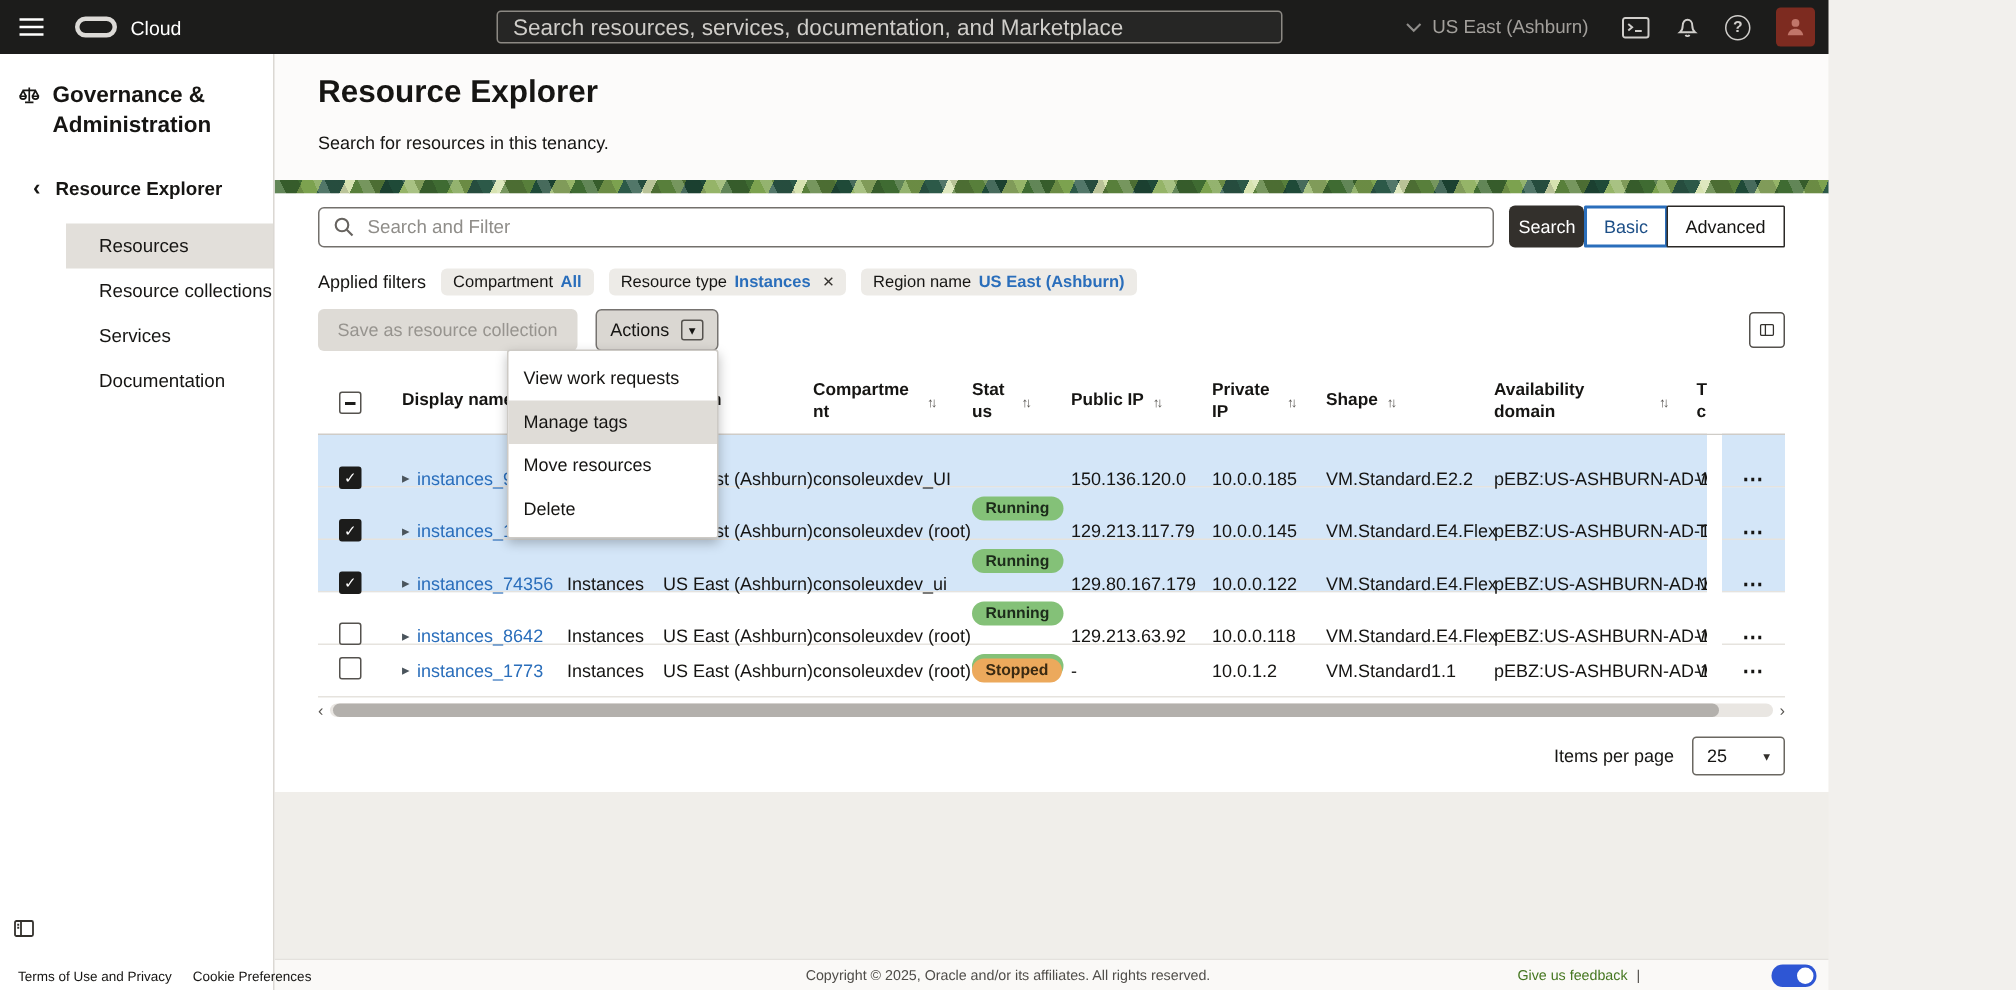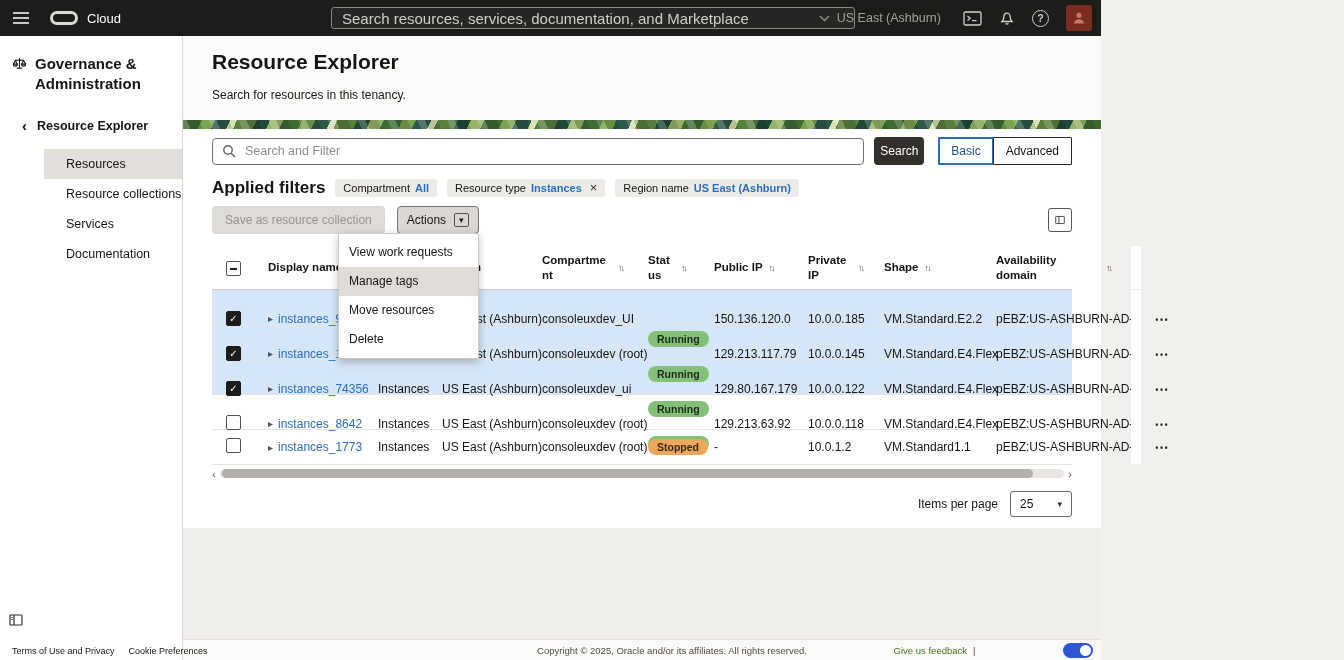--- a/index.html
+++ b/index.html
@@ -1,18 +1,18 @@
 <!DOCTYPE html>
 <html><head>
 <meta charset="utf-8">
 <style>
   * { box-sizing: border-box; }
   html, body { width: 1344px; height: 660px; margin: 0; overflow: hidden;
     font-family: "Liberation Sans", sans-serif; color: #161513; background: #f2f0ed; }
-  .app { position: relative; width: 1101px; height: 660px; }
+  .app { position: relative; width: 1219px; height: 660px; }
 
   
   .topbar { position: absolute; top: 0; left: 0; right: 0; height: 36px;
     background: #1c1c1b; display: flex; align-items: center; z-index: 60; }
   .hamburger { margin-left: 12px; cursor: pointer; display: flex; }
   .brand { display: flex; align-items: center; margin-left: 20px; }
   .oracle-o { width: 28px; height: 14px; border: 3px solid #dcdad7; border-radius: 9px; display: inline-block; }
   .brand-label { color: #fff; font-size: 13px; margin-left: 9px; }
   .topbar-search-wrap { position: absolute; left: 331px; top: 7px; width: 524px; height: 22px; }
   .topbar-search { width: 100%; height: 22px; background: #262625; border: 1px solid #8c8984;
@@ -62,29 +62,29 @@
   .search-row { display: flex; align-items: center; }
   .filter-input-wrap { position: relative; width: 926px; }
   .filter-input { width: 100%; height: 27px; border: 1px solid #73706c; border-radius: 4px;
     padding: 0 10px 0 32px; font-size: 12.5px; color: #161513; outline: none;
     font-family: "Liberation Sans", sans-serif; }
   .filter-input::placeholder { color: #8f8d89; }
   .mag { position: absolute; left: 10px; top: 6px; }
   .btn { font-family: "Liberation Sans", sans-serif; cursor: pointer; }
   .search-btn { margin-left: 10px; width: 50px; height: 28px; background: #33302c; color: #fff;
     border: none; border-radius: 4px; font-size: 12px; }
-  .segmented { display: flex; margin-left: 14px; }
+  .segmented { display: flex; margin-left: 0; }
   .mode-basic { height: 28px; padding: 0 11px; background: #fff; border: 2px solid #2a6ebb;
     color: #1d4f87; font-size: 12px; border-radius: 1px; }
   .mode-advanced { height: 28px; padding: 0 12px; background: #fff; border: 1px solid #2b2926;
     margin-left: -1px; color: #161513; font-size: 12px; border-radius: 1px; }
 
   
   .filters-row { margin-top: 13px; display: flex; align-items: center; gap: 10px; height: 20px; }
-  .filters-label { font-size: 17px; font-weight: 700; }
+  .filters-label { font-size: 12px; font-weight: 400; }
   .chip { background: #edebe7; border-radius: 4px; padding: 3px 8px; font-size: 11px;
     display: inline-flex; align-items: center; gap: 5px; }
   .chip-value { color: #2a6ebb; font-weight: 600; cursor: pointer; }
   .chip-x { color: #33302c; font-size: 13px; line-height: 10px; cursor: pointer; margin-left: 3px; }
 
   
   .toolbar-row { margin-top: 8px; display: flex; align-items: center; gap: 12px; position: relative; }
   .save-btn { height: 28px; padding: 0 13px; background: #dedbd6; color: #97948f; border: none;
     border-radius: 4px; font-size: 12px; cursor: default; }
   .actions-btn { height: 28px; padding: 0 9px; background: #dad7d2; color: #161513;

